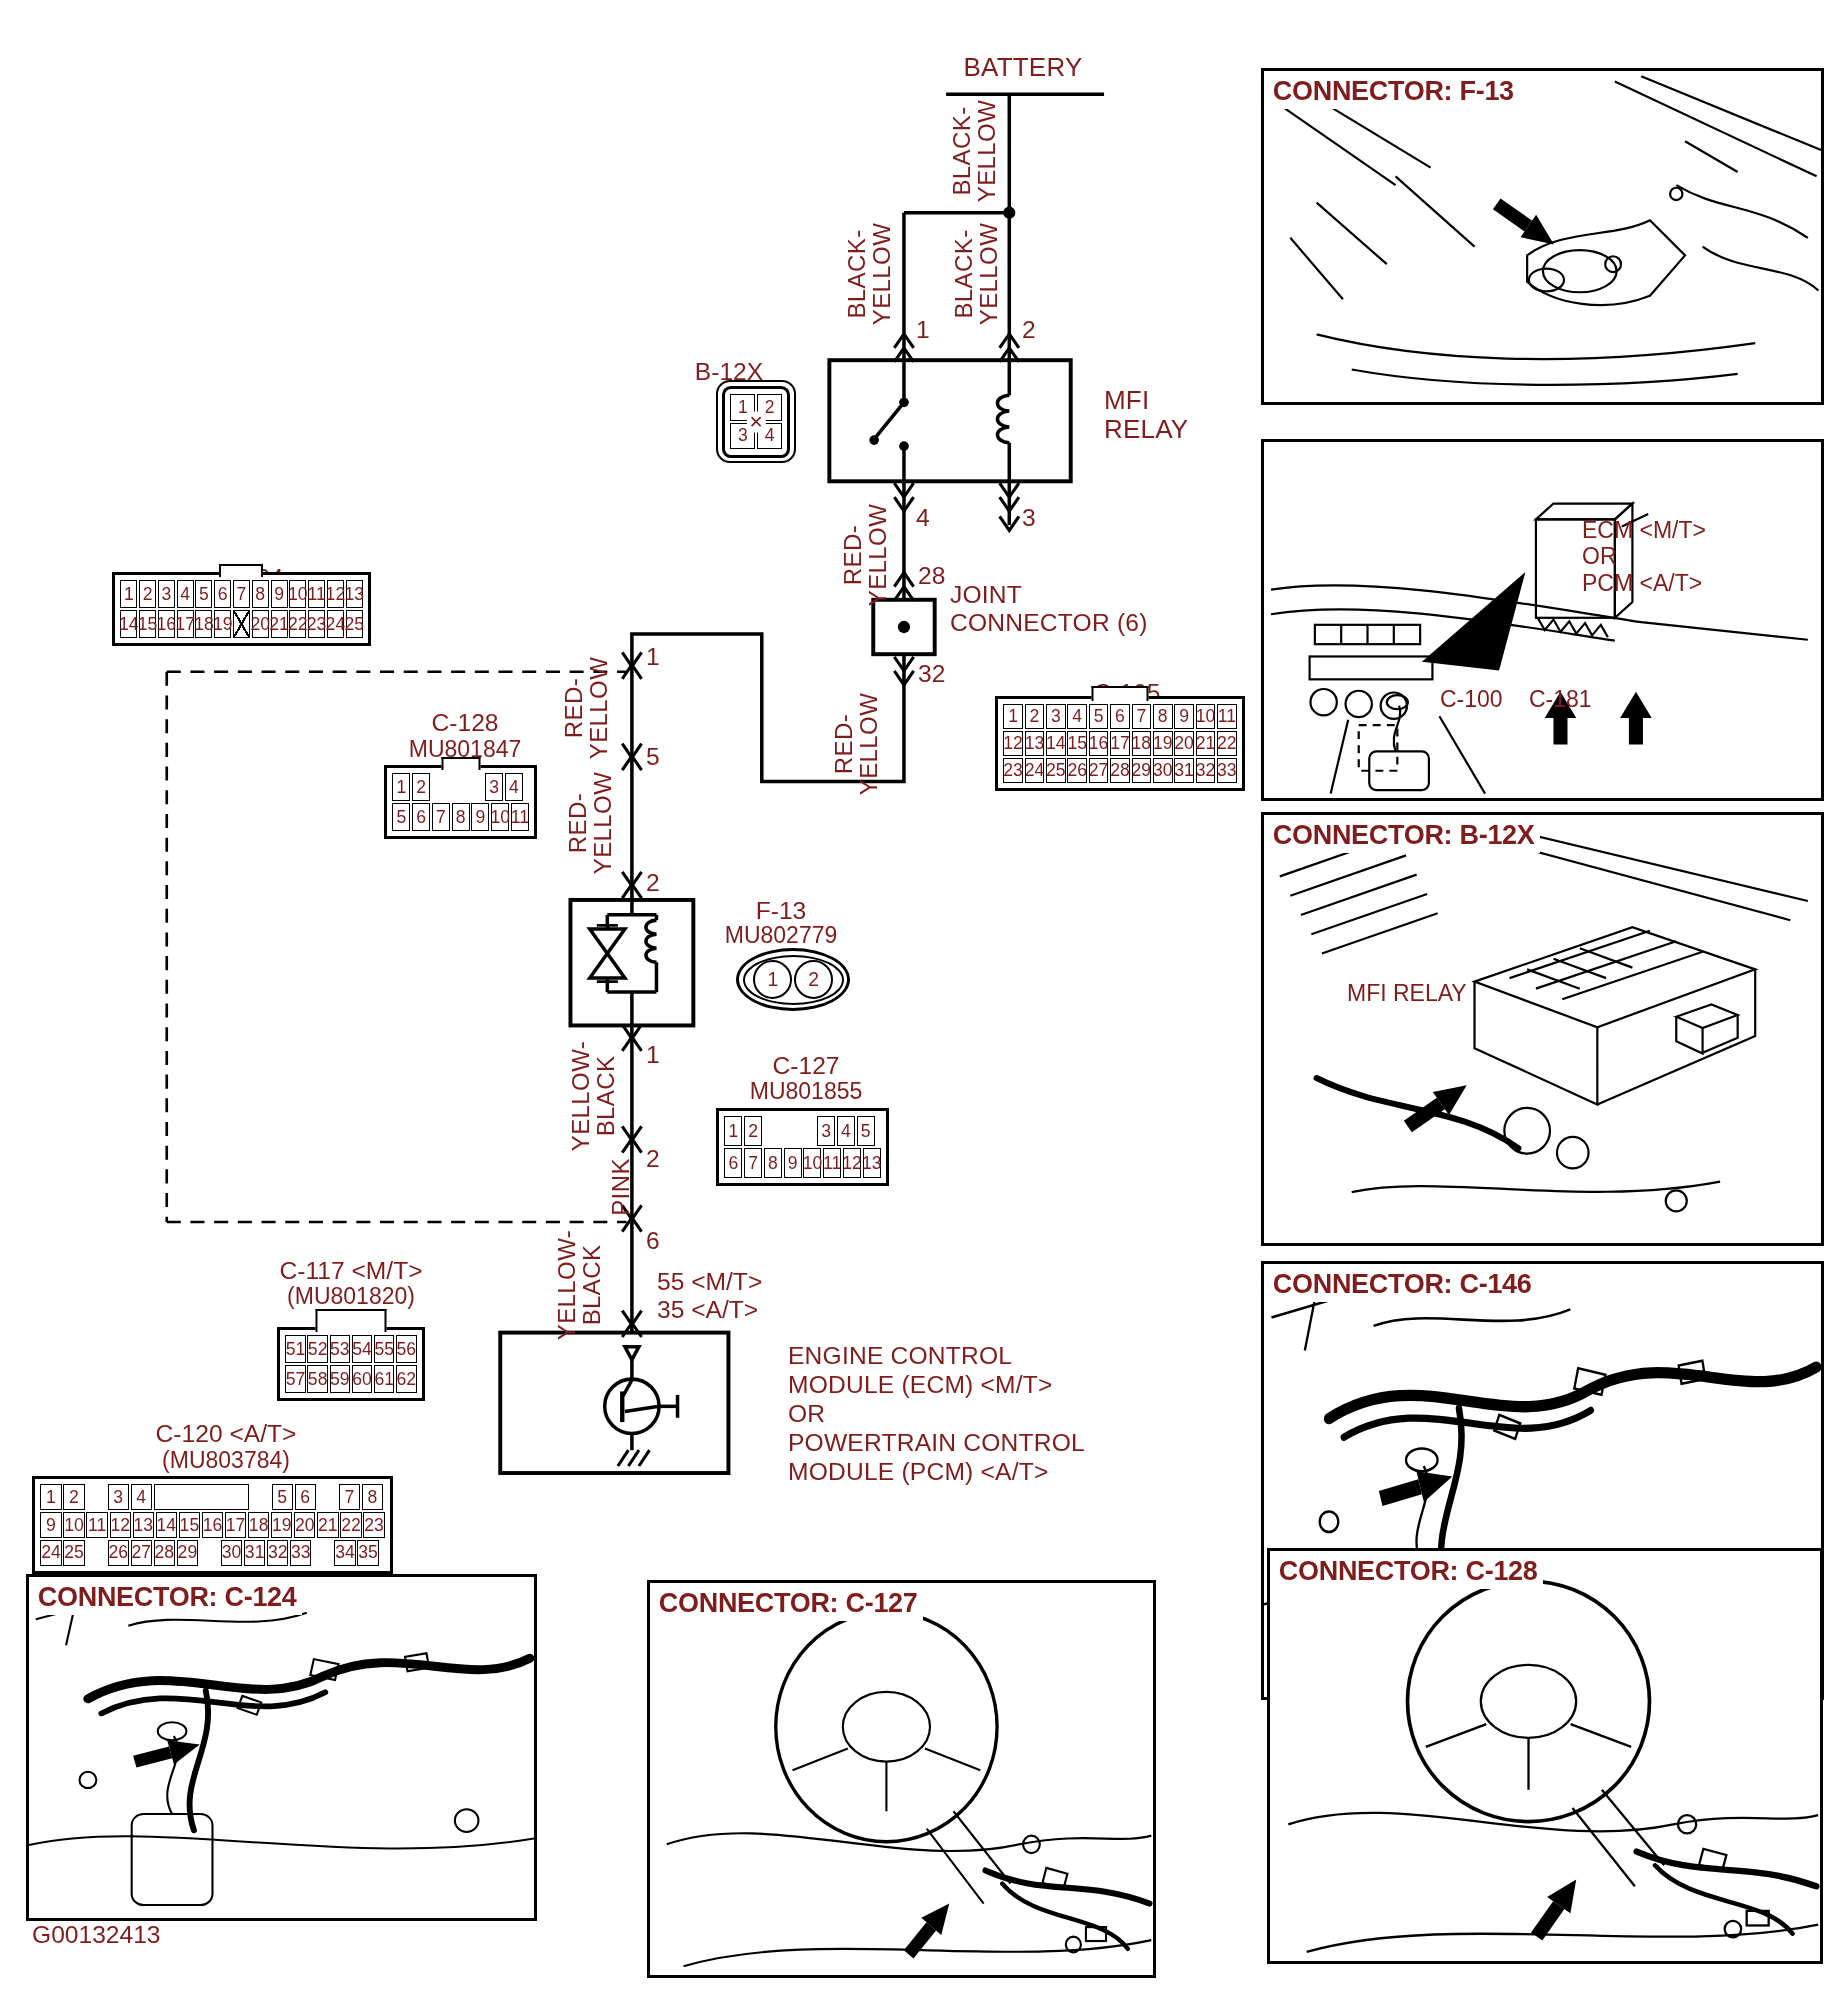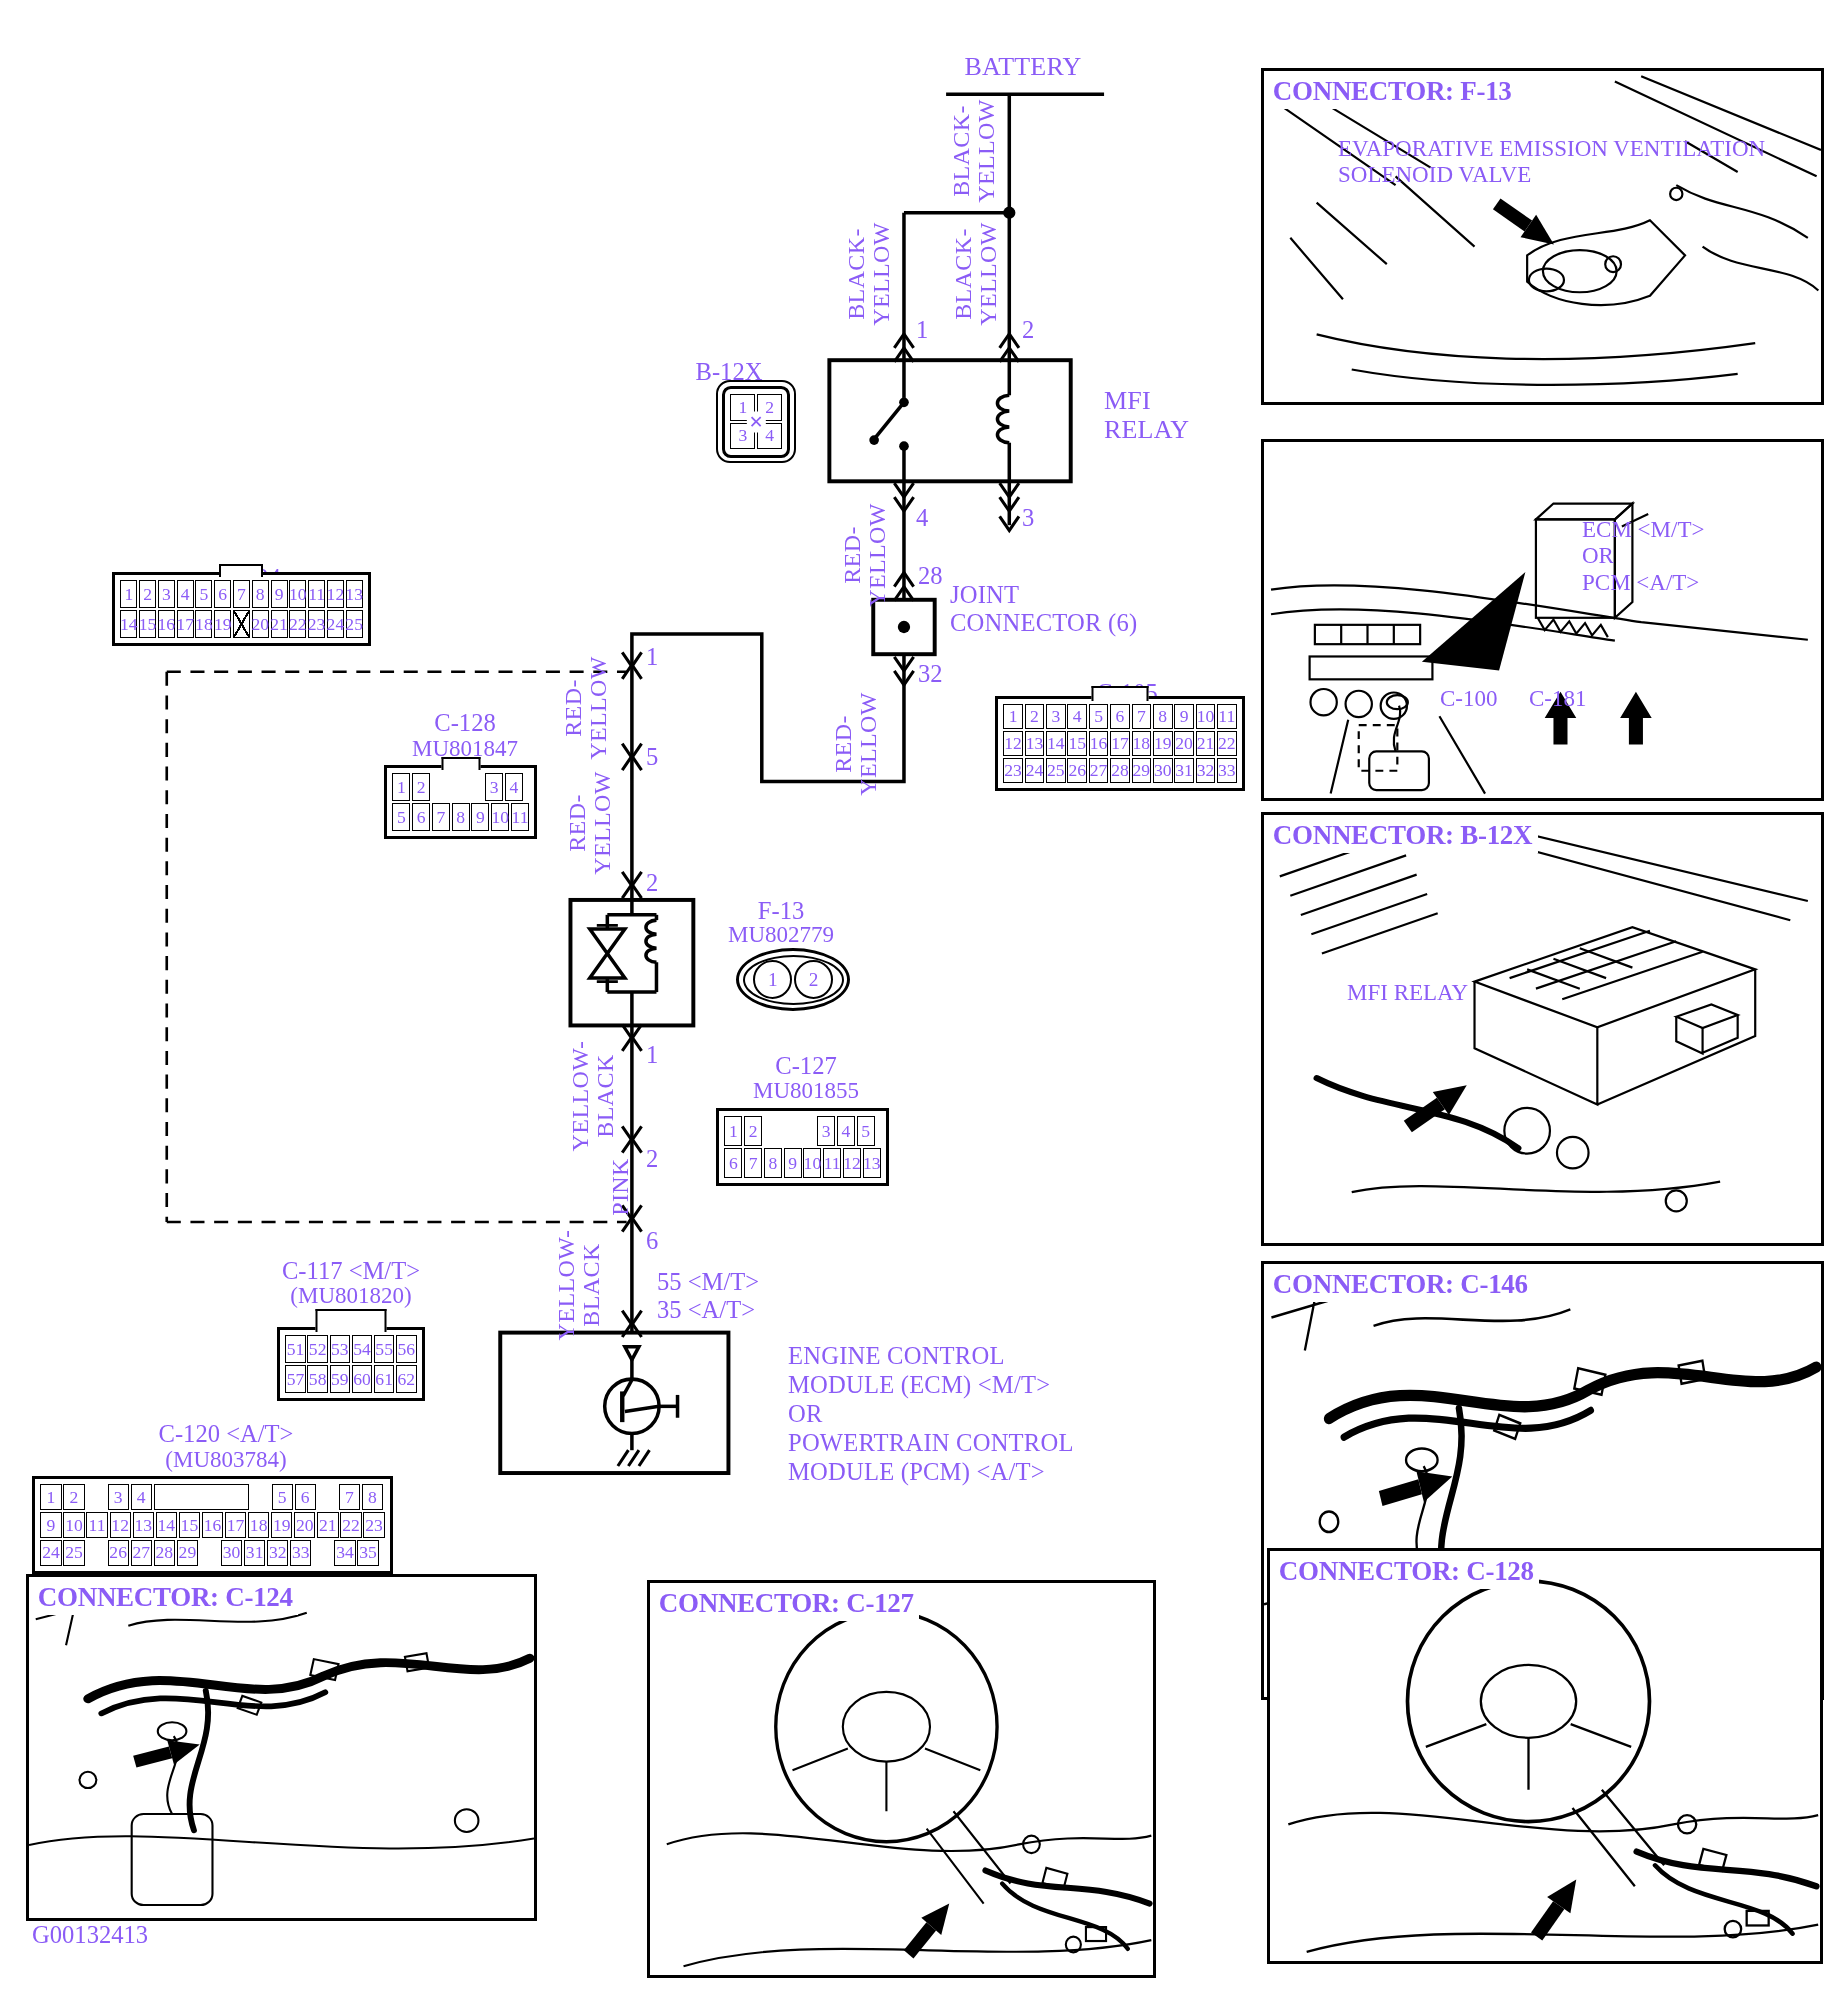--- a/index.html
+++ b/index.html
@@ -1,17 +1,17 @@
 <!DOCTYPE html>
 <html style="font-size:14px"><head>
 <meta charset="utf-8">
 <style>
   html,body{margin:0;padding:0;background:#e8e8e8;}
   .page{position:relative;width:1829px;height:2007px;background:#ffffff;
-        font-family:Liberation Serif, serif;color:#8b5cf6;overflow:hidden;}
+        font-family:Liberation Sans, sans-serif;color:#7f1d1d;overflow:hidden;}
   .layer{position:absolute;left:0;top:0;}
   .lbl{position:absolute;font-size:24.6px;letter-spacing:0.2px;white-space:nowrap;}
   .pre{white-space:pre;line-height:1.12;}
   .ctr{transform:translate(-50%,-50%);text-align:center;}
   .rot{position:absolute;transform:translate(-50%,-50%) rotate(-90deg);white-space:pre;
        text-align:center;line-height:1.05;font-size:24px;letter-spacing:0.4px;}
   .pin{position:absolute;font-size:24.6px;white-space:nowrap;}
   .ctitle{position:absolute;font-size:24.6px;transform:translateX(-50%);white-space:nowrap;}
   .cpart{position:absolute;font-size:23px;transform:translateX(-50%);white-space:nowrap;}
   
@@ -437,22 +437,20 @@
       <ellipse class="t" cx="322" cy="238" rx="20" ry="13"></ellipse>
       <circle class="t" cx="398" cy="220" r="9"></circle>
       <circle class="t" cx="470" cy="140" r="7"></circle>
       <path class="t" d="M60,300 C180,330 350,340 560,310 M100,340 C240,365 420,360 540,345"></path>
       <g fill="#000" transform="rotate(35 300 175)">
         <rect x="258" y="168" width="44" height="15"></rect>
         <polygon points="302,160 302,191 338,176"></polygon>
       </g>
     </svg>
     <div class="phead">CONNECTOR: F-13</div>
-    <div class="callout pre" style="left:74px;top:65px">EVAPORATIVE EMISSION VENTILATION
-SOLENOID VALVE</div>
   </div>
 
   <div class="panel" style="left:1261px;top:439px;width:557px;height:356px">
     <svg class="art" viewBox="0 0 635 405" preserveAspectRatio="none">
       <path class="t" d="M8,168 C120,150 300,185 430,205 L620,225"></path>
       <path class="t" d="M8,196 C120,178 280,208 400,226"></path>
       <rect class="t" x="58" y="208" width="120" height="22"></rect>
       <path class="t" d="M88,208 V230 M118,208 V230 M148,208 V230"></path>
       <rect class="t" x="52" y="244" width="140" height="26"></rect>
       <circle class="t" cx="68" cy="296" r="15"></circle>

